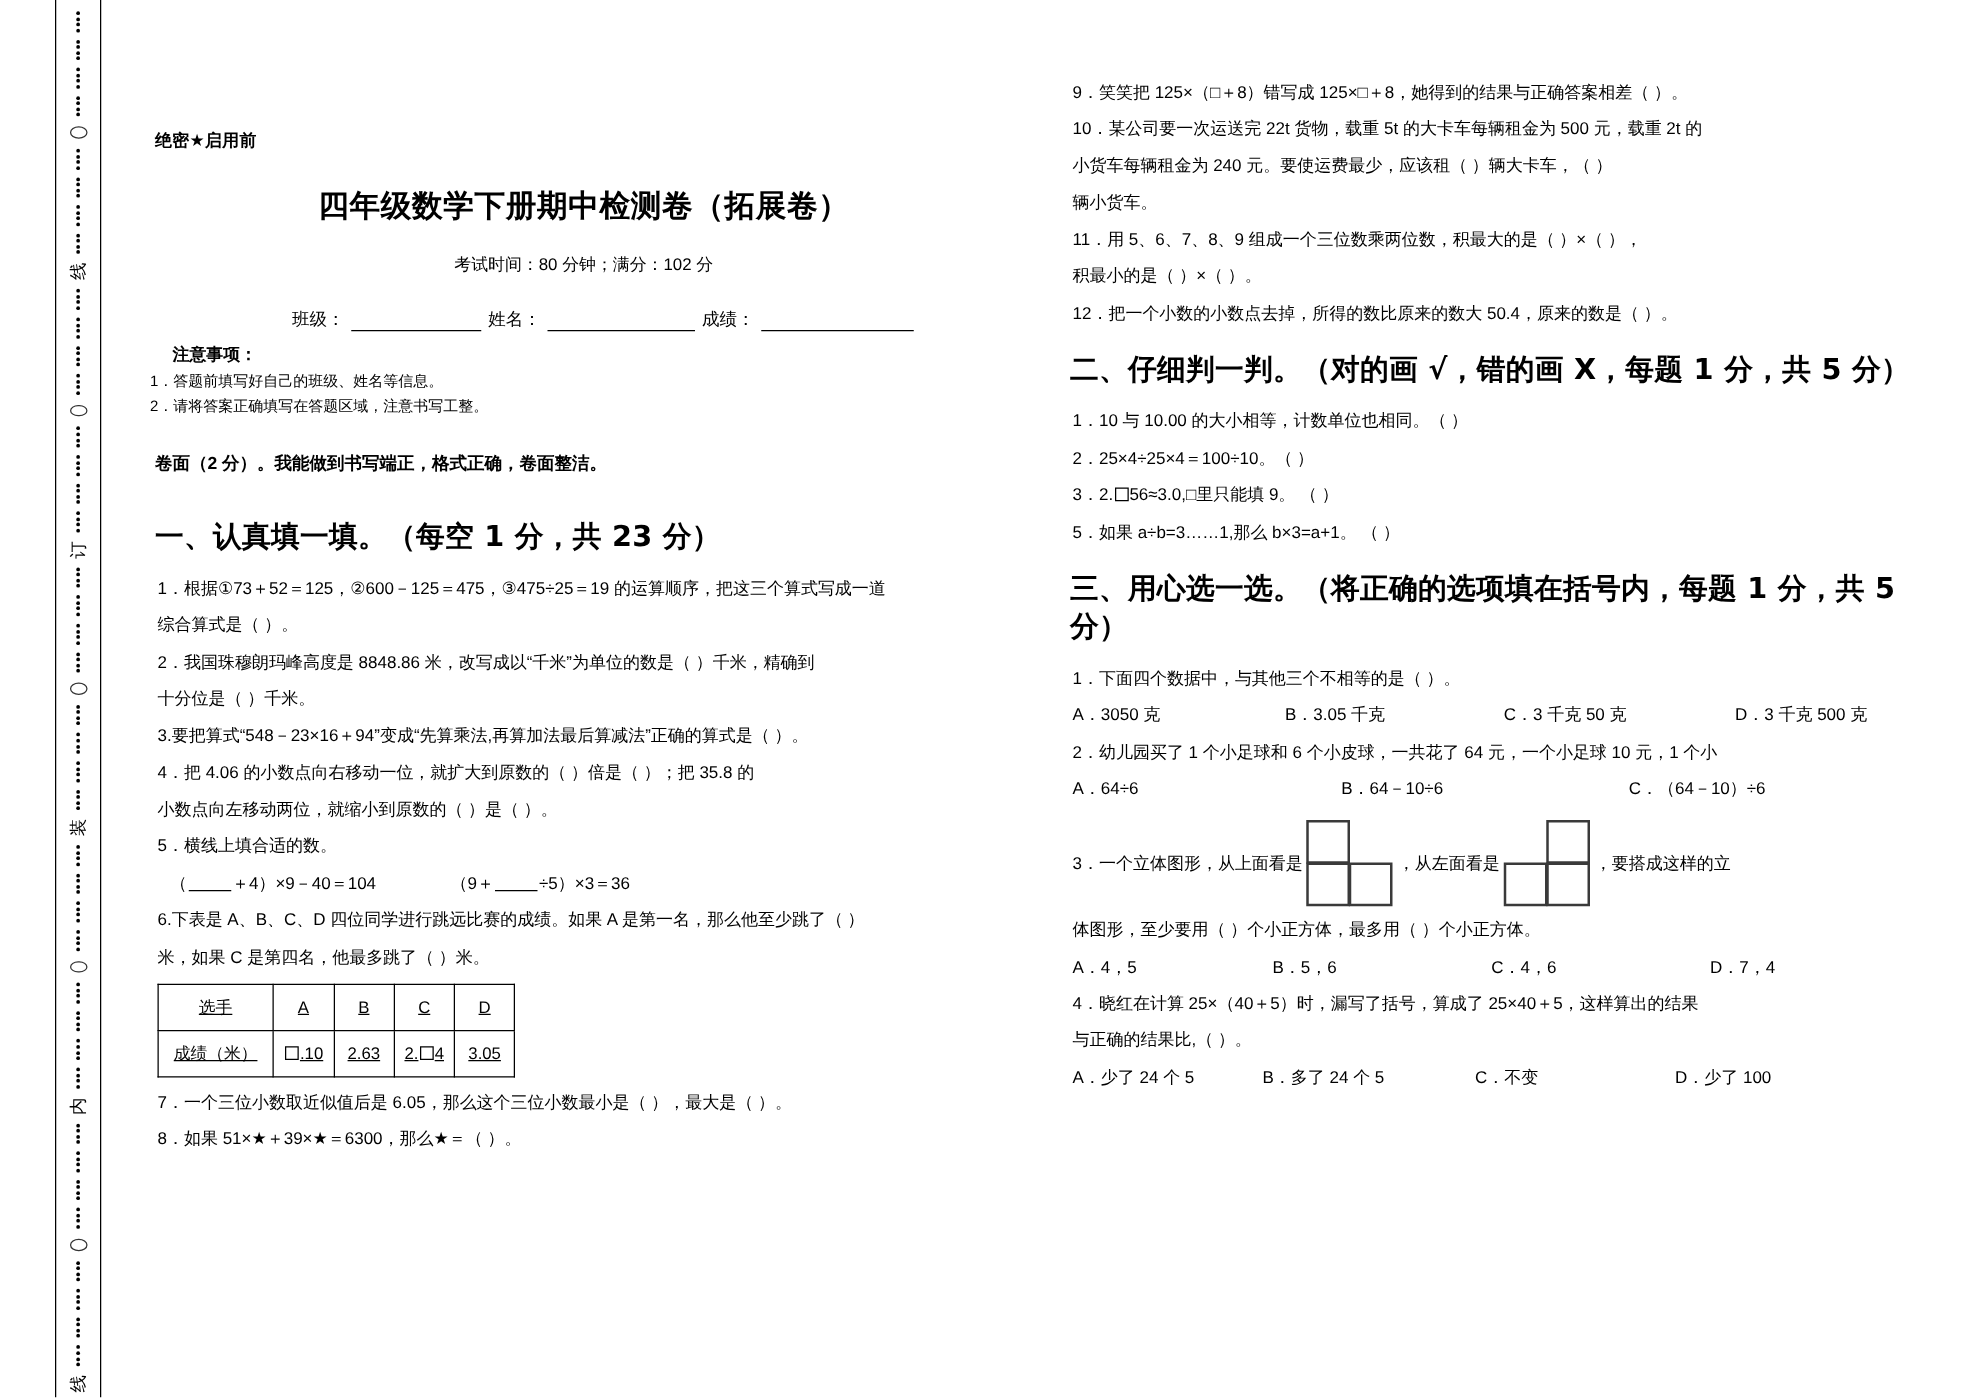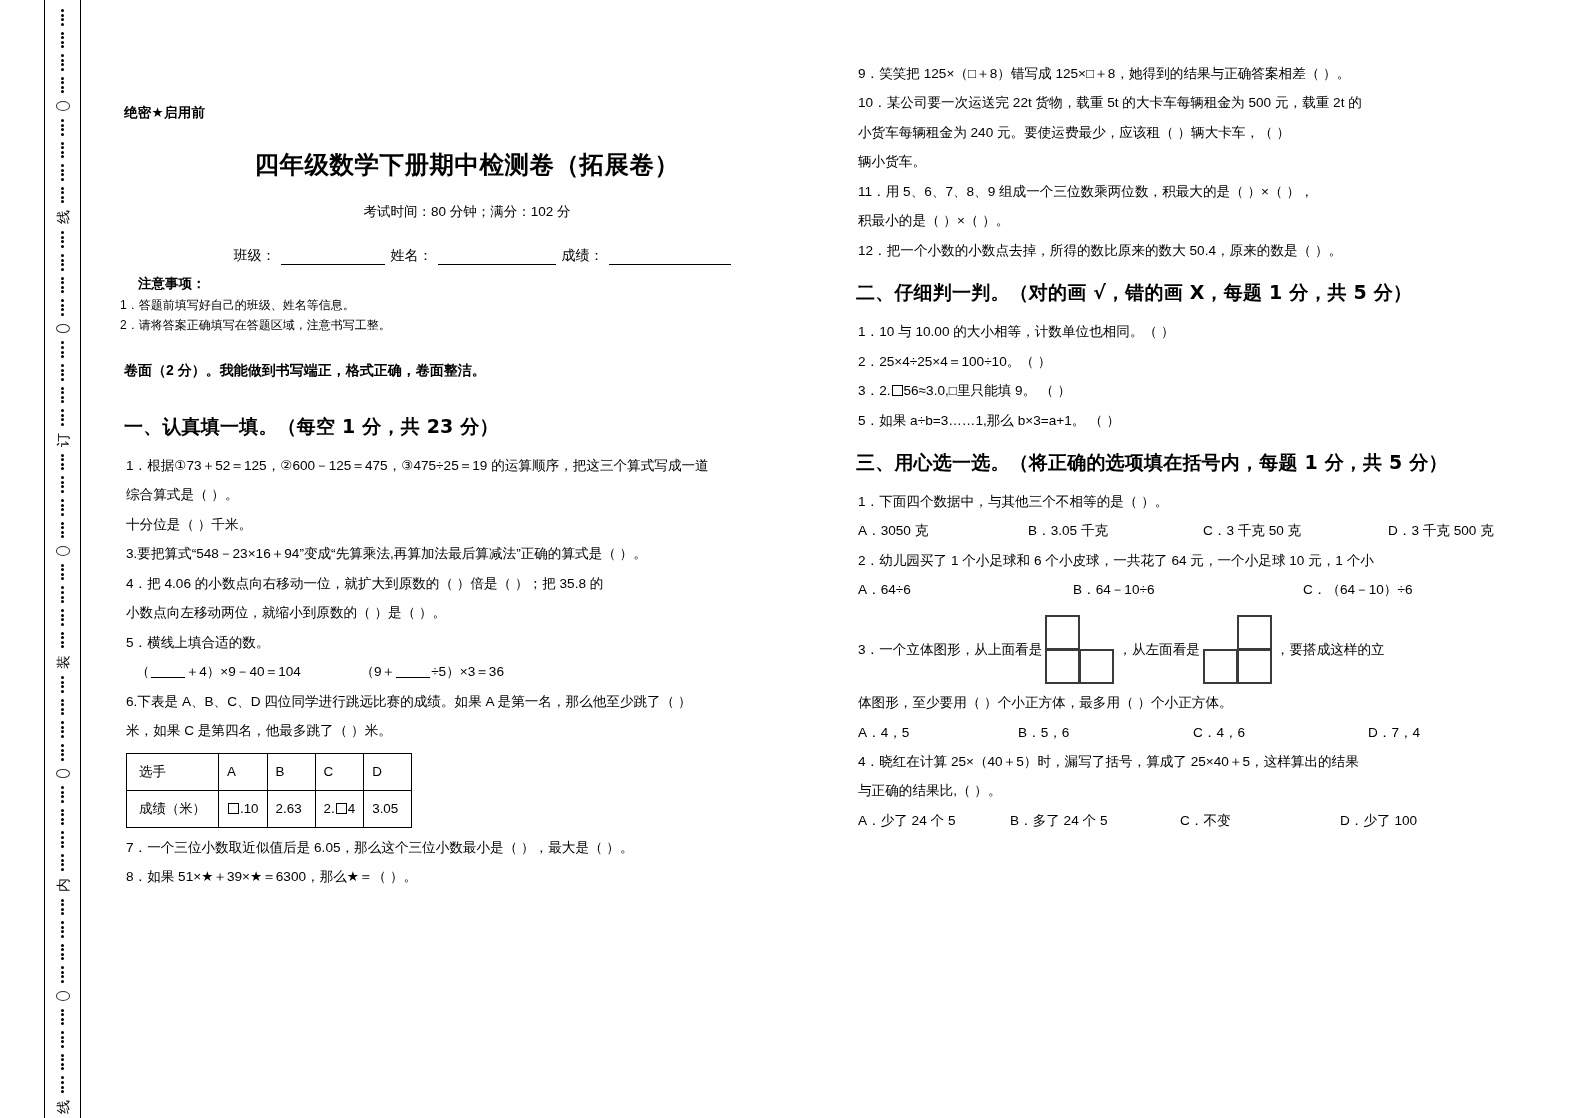--- a/index.html
+++ b/index.html
@@ -121,21 +121,21 @@
     margin: 3px 0 3px 6px;
   }
   .mianju {
     font-size: 14px;
     font-weight: bold;
     margin: 28px 0 0 10px;
   }
 
   
   .section-title {
-    font-size: 19px;
+    font-size: 23px;
     font-weight: bold;
     font-family: "DejaVu Sans", sans-serif;
     margin: 34px 0 12px 10px;
     letter-spacing: .2px;
   }
   .col.right .section-title { margin: 16px 0 12px 2px; }
 
   .q {
     font-size: 13.6px;
     line-height: 2.02;
@@ -170,22 +170,23 @@
 
   
   table.score-table {
     border-collapse: collapse;
     margin: 8px 0 6px 12px;
     font-size: 13.4px;
   }
   table.score-table td {
     border: 1.1px solid #000;
     padding: 9px 8px;
-    text-align: left;
+    text-align: center;
     white-space: nowrap;
+    text-decoration: underline;
   }
   table.score-table td.label { padding: 9px 12px; min-width: 86px; }
   table.score-table td.val { min-width: 48px; }
 
   
   .q-shapes {
     display: flex;
     align-items: center;
     font-size: 13.6px;
     line-height: 1.5;
@@ -498,20 +499,21 @@
     <div class="notice-item">1．答题前填写好自己的班级、姓名等信息。</div>
     <div class="notice-item">2．请将答案正确填写在答题区域，注意书写工整。</div>
 
     <div class="mianju">卷面（2 分）。我能做到书写端正，格式正确，卷面整洁。</div>
 
     <div class="section-title">一、认真填一填。（每空 1 分，共 23 分）</div>
 
     <div class="q">1．根据①73＋52＝125，②600－125＝475，③475÷25＝19 的运算顺序，把这三个算式写成一道</div>
     <div class="q">综合算式是（                     ）。</div>
 
+    <div class="q">2．我国珠穆朗玛峰高度是 8848.86 米，改写成以“千米”为单位的数是（              ）千米，精确到</div>
     <div class="q">十分位是（             ）千米。</div>
 
     <div class="q">3.要把算式“548－23×16＋94”变成“先算乘法,再算加法最后算减法”正确的算式是（              ）。</div>
 
     <div class="q">4．把 4.06 的小数点向右移动一位，就扩大到原数的（                ）倍是（                ）；把 35.8 的</div>
     <div class="q">小数点向左移动两位，就缩小到原数的（             ）是（              ）。</div>
 
     <div class="q">5．横线上填合适的数。</div>
     <div class="q" style="margin-left:22px;">
       <span>（</span><span class="ul"></span><span>＋4）×9－40＝104</span>

